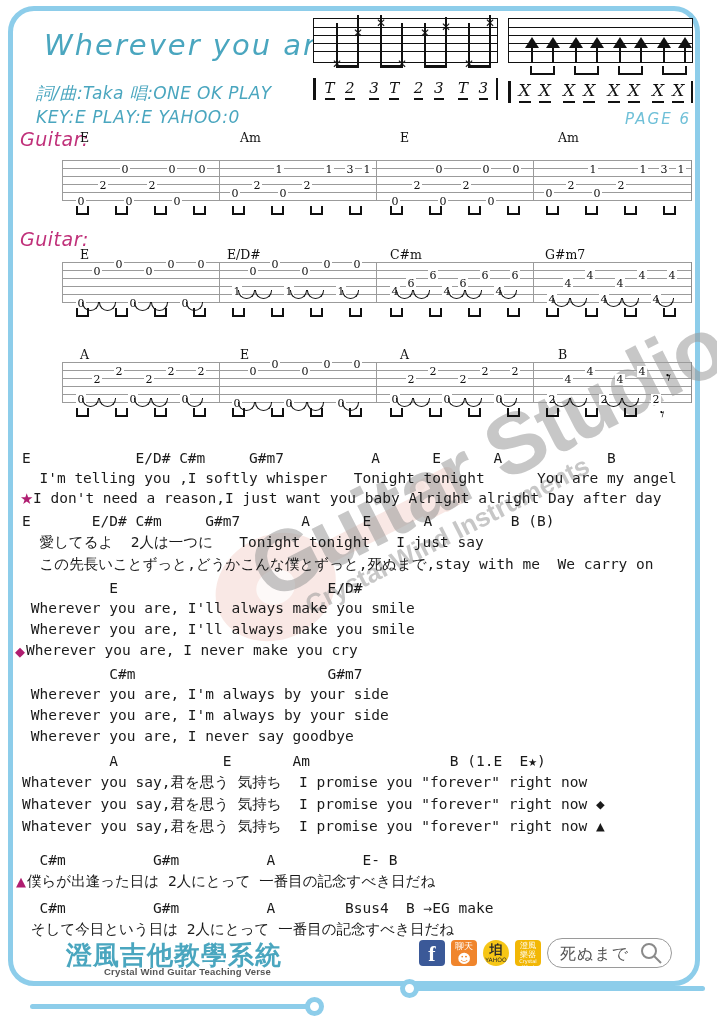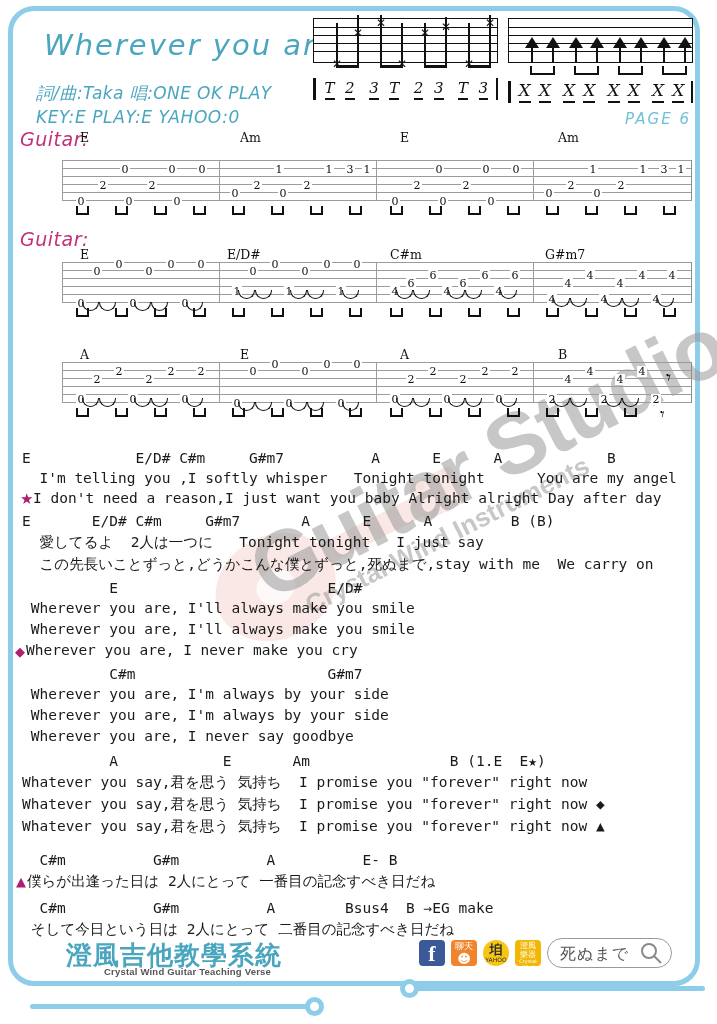--- a/index.html
+++ b/index.html
@@ -537,21 +537,21 @@
 <div class="lyr" style="left:22px;top:707px;"> Wherever you are, I'm always by your side</div>
 <div class="lyr" style="left:22px;top:728px;"> Wherever you are, I never say goodbye</div>
 <div class="chd" style="left:22px;top:753px;">          A            E       Am                B (1.E  E★)</div>
 <div class="lyr" style="left:22px;top:773px;">Whatever you say,君を思う 気持ち  I promise you "forever" right now</div>
 <div class="lyr" style="left:22px;top:795px;">Whatever you say,君を思う 気持ち  I promise you "forever" right now ◆</div>
 <div class="lyr" style="left:22px;top:817px;">Whatever you say,君を思う 気持ち  I promise you "forever" right now ▲</div>
 <div class="chd" style="left:22px;top:852px;">  C#m          G#m          A          E- B</div>
 <div class="mk" style="left:16px;top:875px;font-size:13px;">▲</div>
 <div class="lyr" style="left:27px;top:872px;">僕らが出逢った日は 2人にとって 一番目の記念すべき日だね</div>
 <div class="chd" style="left:22px;top:900px;">  C#m          G#m          A        Bsus4  B →EG make</div>
-<div class="lyr" style="left:22px;top:920px;"> そして今日という日は 2人にとって 二番目の記念すべき日だね</div>
+<div class="lyr" style="left:22px;top:920px;"> そして今日という日は 2人にとって 一番目の記念すべき日だね</div>
 
 <div class="logo-cn">澄風吉他教學系統</div>
 <div class="logo-en">Crystal Wind Guitar Teaching Verse</div>
 
 <div class="ico" style="left:419px;background:#3b5998;">
   <span style="top:1px;color:#fff;font-size:22px;font-weight:bold;font-family:'Liberation Serif',serif;">f</span>
 </div>
 <div class="ico" style="left:451px;background:#f0852c;">
   <span style="top:0px;color:#fff;font-size:9px;">聊天</span>
   <span style="top:11px;color:#fff;font-size:13px;">☻</span>

